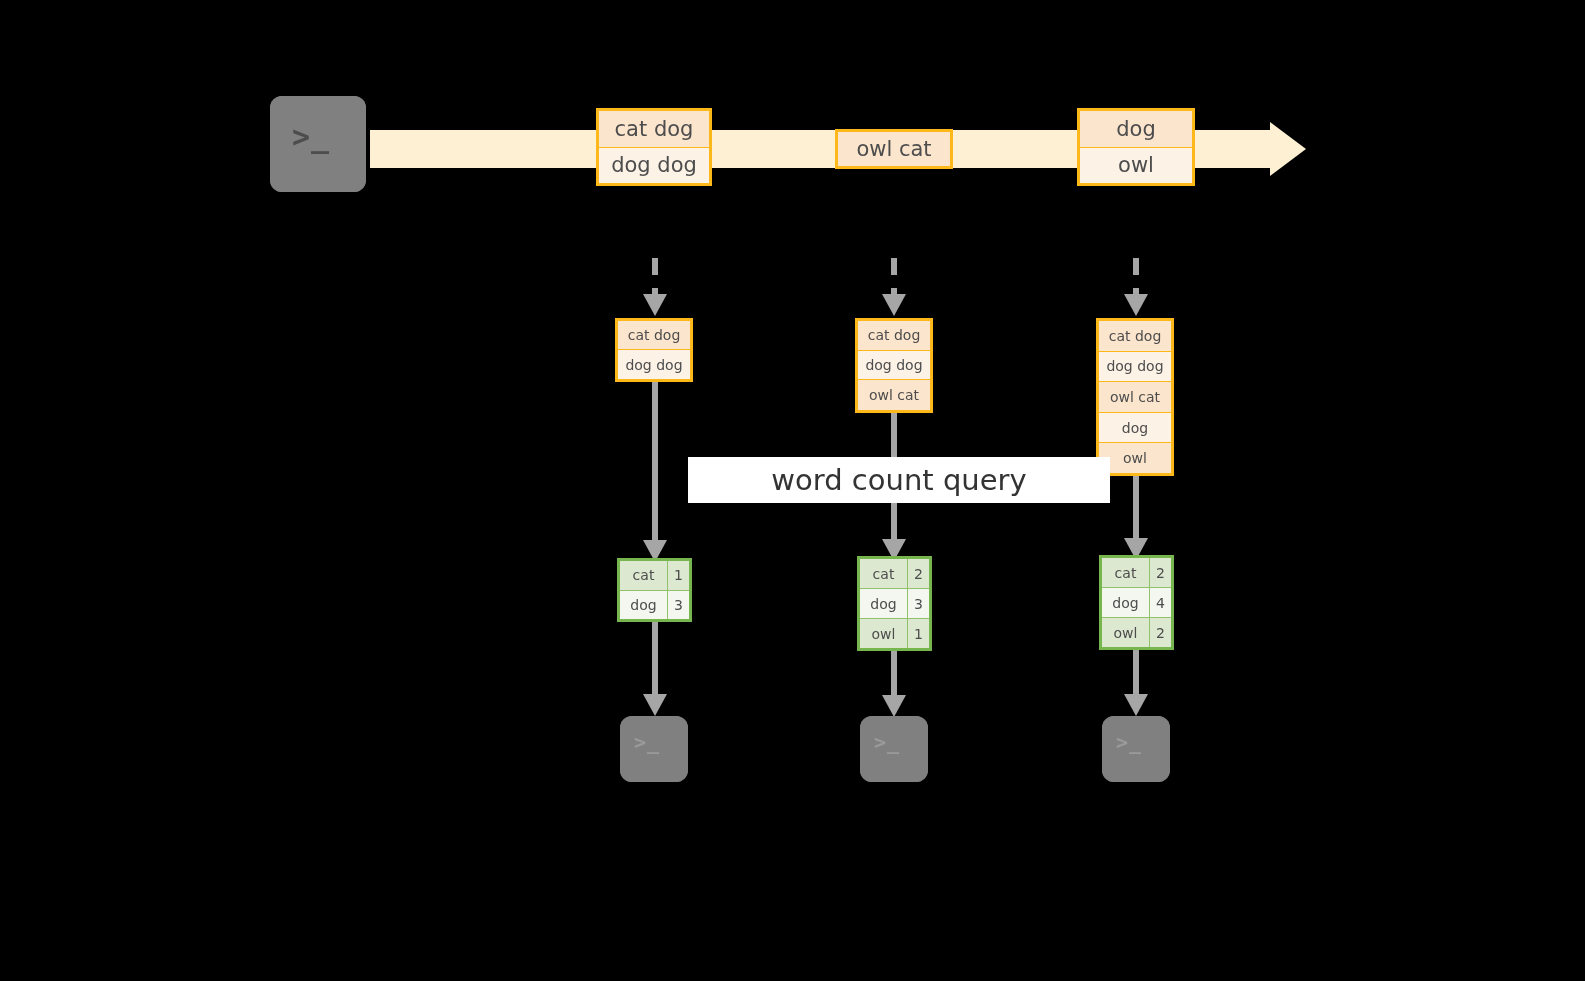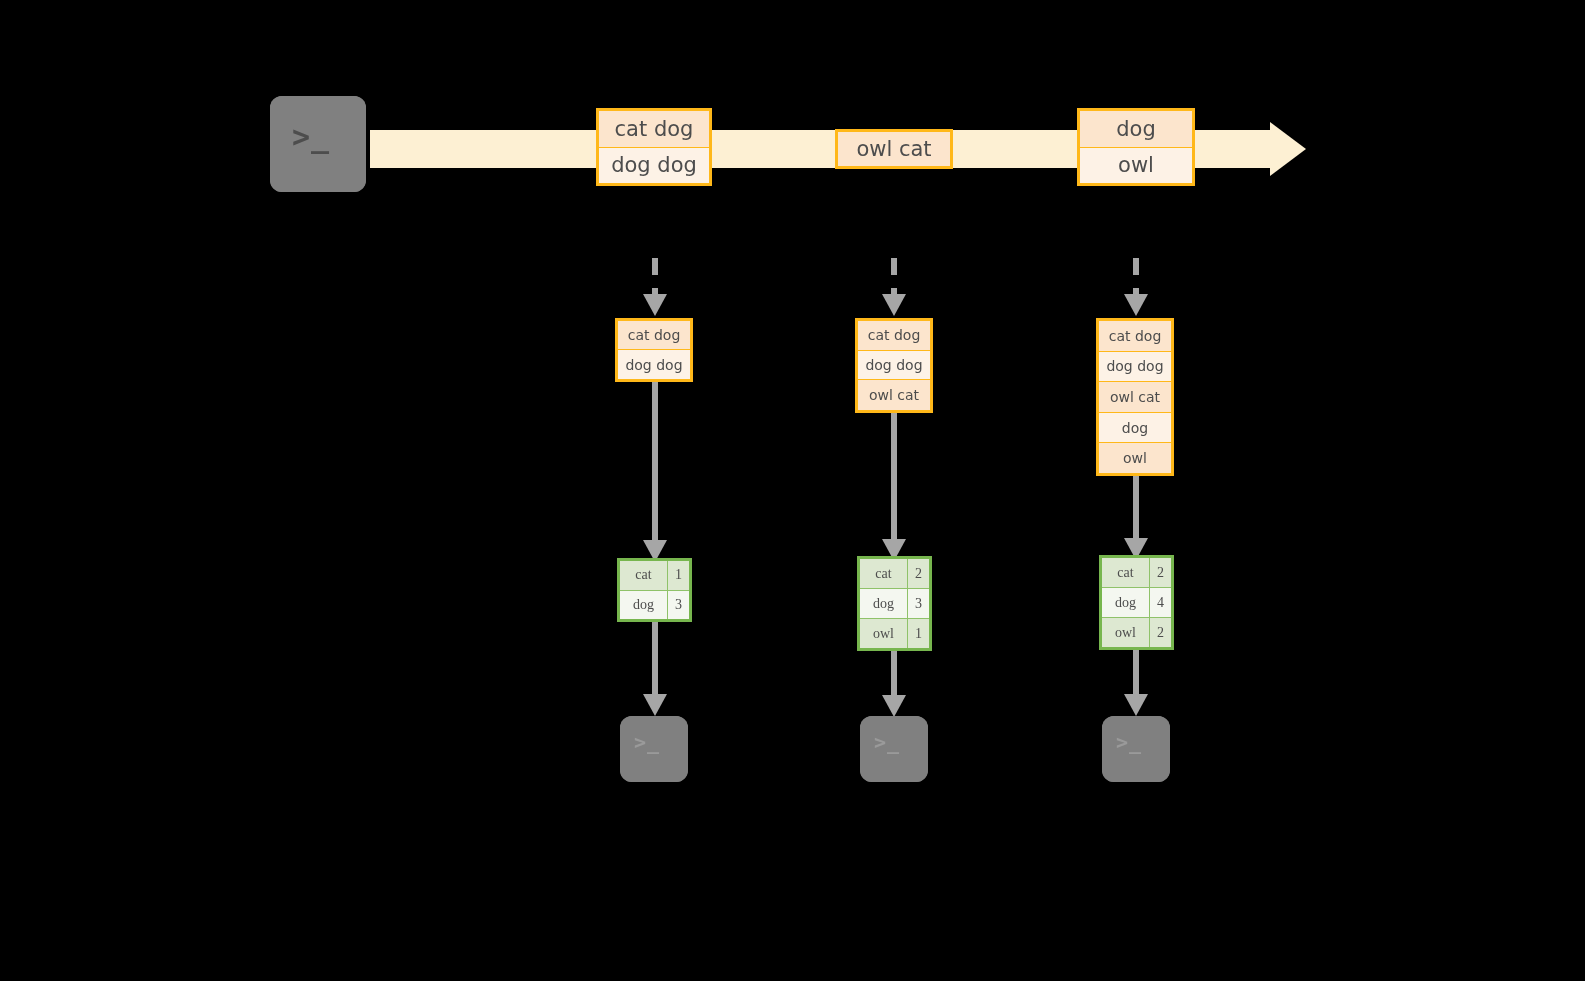--- a/index.html
+++ b/index.html
@@ -95,21 +95,20 @@
     border: 3px solid #77b64e;
     background: #f3f7ef;
     display: flex;
     flex-direction: column;
   }
   .grow {
     display: flex;
     flex: 1 1 auto;
     border-bottom: 1.5px solid #8fc269;
     box-sizing: border-box;
-    font-family: Liberation Serif, serif;
   }
   .grow:last-child { border-bottom: none; }
   .gword, .gcount {
     box-sizing: border-box;
     display: flex;
     align-items: center;
     justify-content: center;
     color: #4d4d4d;
     background: #f4f7f0;
     white-space: nowrap;
@@ -224,20 +223,21 @@
   </div>
   <div class="conn" style="left:882px; top:413px; width:24px; height:150px;">
     <div class="shaft" style="left:9px; width:6px; height:130px;"></div>
     <div class="head" style="left:0px; top:126px;"></div>
   </div>
   <div class="conn" style="left:1124px; top:476px; width:24px; height:86px;">
     <div class="shaft" style="left:9px; width:6px; height:66px;"></div>
     <div class="head" style="left:0px; top:62px;"></div>
   </div>
 
+  <div class="wlabel" style="left:688px; top:457px; width:422px; height:46px; font-size:29px;">word count query</div>
 
   <div class="gtable" style="left:617px; top:558px; width:75px; height:64px; font-size:14px;">
     <div class="grow dark">
       <div class="gword" style="width:48px;">cat</div>
       <div class="gcount" style="flex:1;">1</div>
     </div>
     <div class="grow">
       <div class="gword" style="width:48px;">dog</div>
       <div class="gcount" style="flex:1;">3</div>
     </div>

